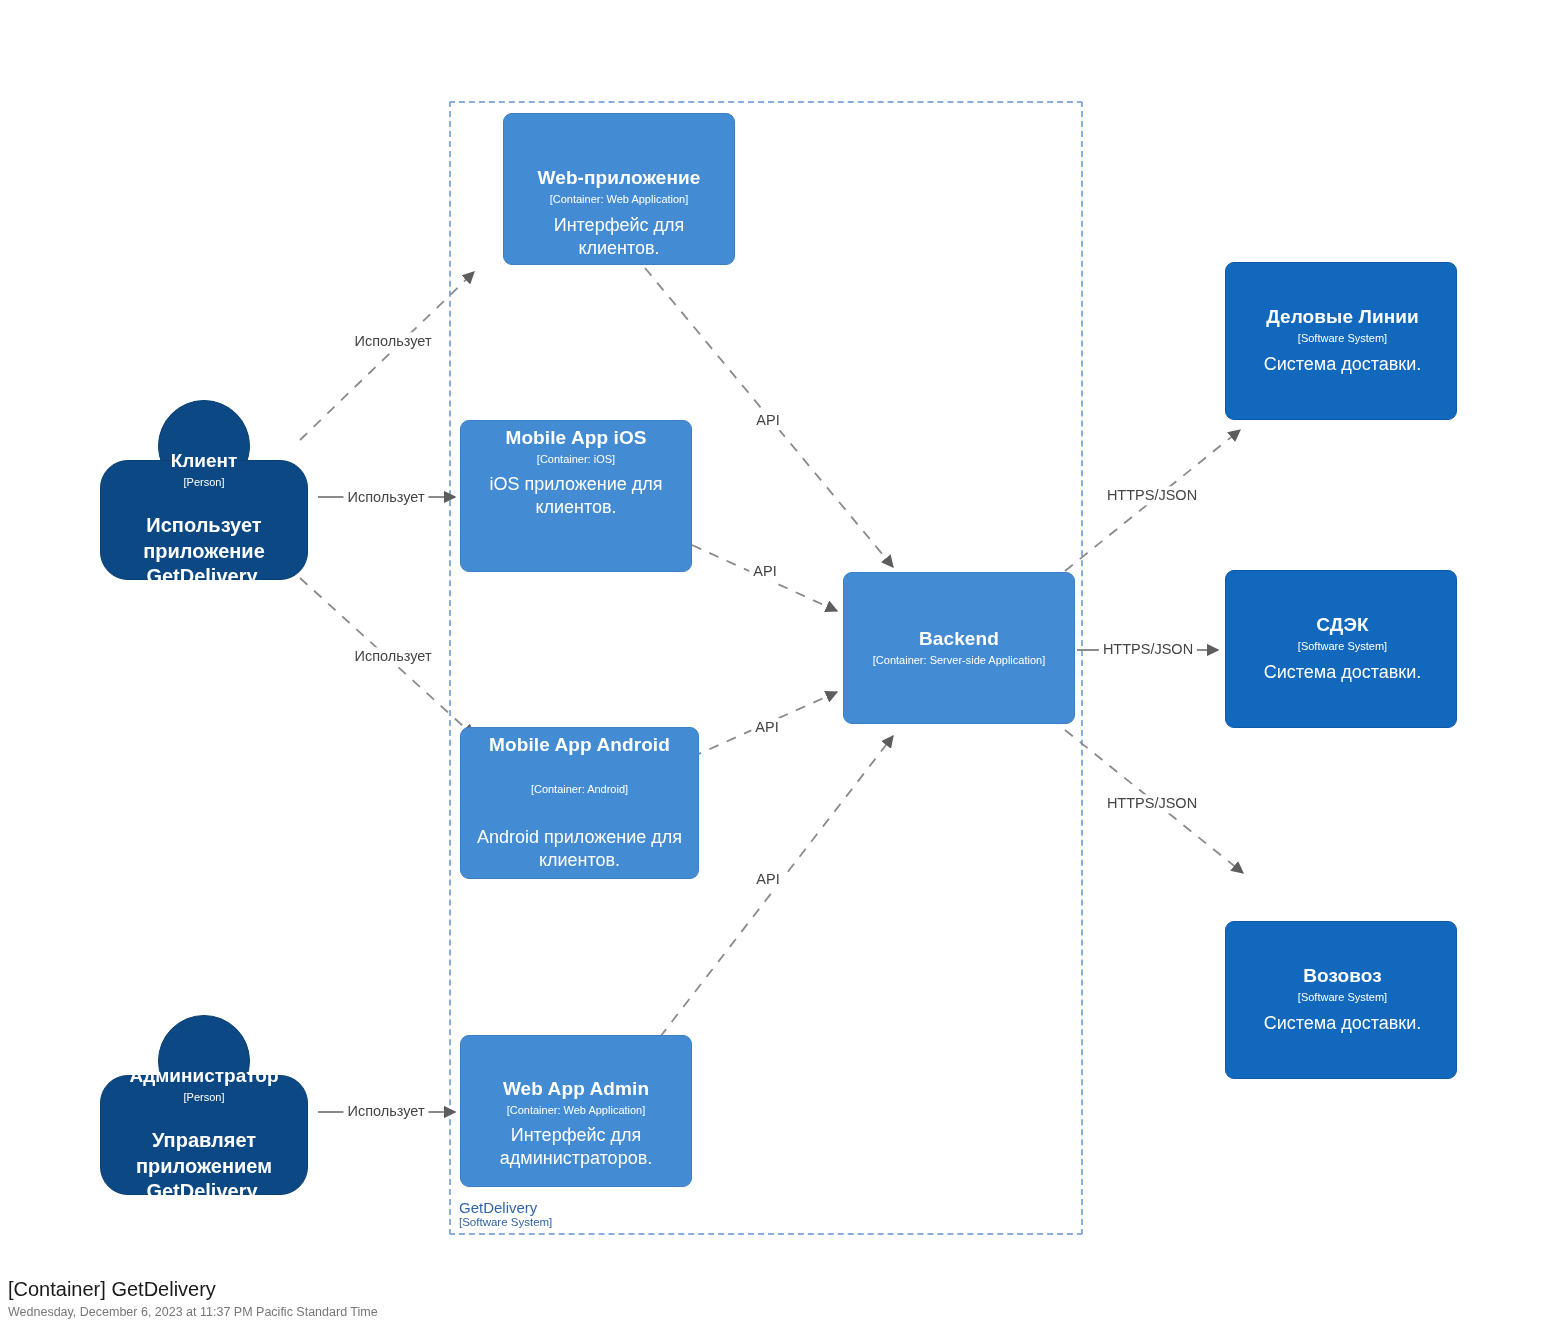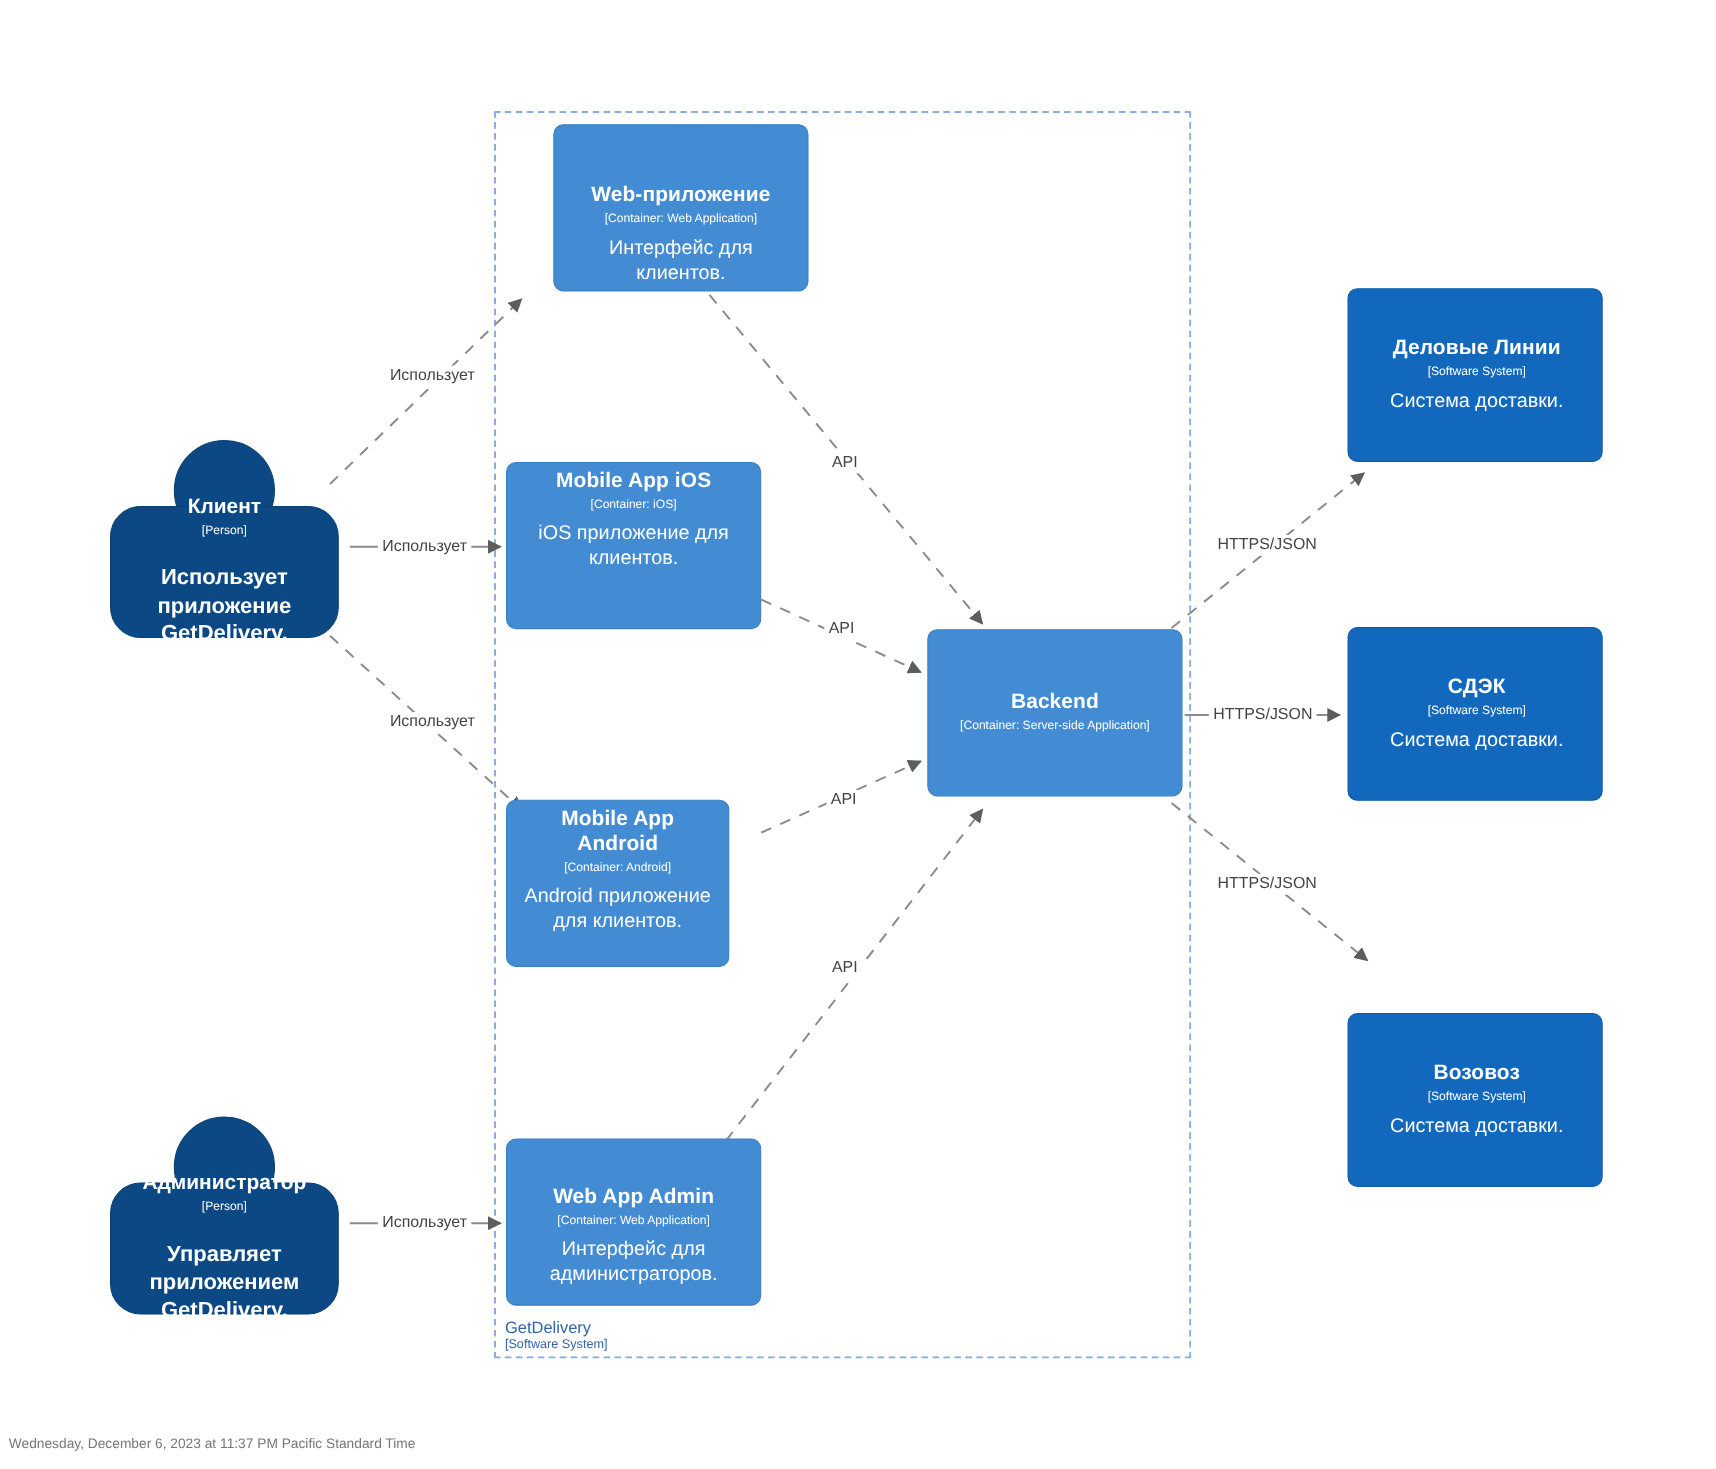--- a/index.html
+++ b/index.html
@@ -255,21 +255,21 @@
     <span class="n-type">[Container: Web Application]</span>
     <span class="n-desc">Интерфейс для клиентов.</span>
   </div>
 
   <div class="node container" style="left:460px; top:420px; width:232px; height:152px; justify-content:flex-start; ">
     <span class="n-name">Mobile App iOS</span>
     <span class="n-type">[Container: iOS]</span>
     <span class="n-desc">iOS приложение для клиентов.</span>
   </div>
 
-  <div class="node container" style="left:460px; top:727px; width:203px; height:152px; justify-content:flex-start; ">
+  <div class="node container" style="left:460px; top:727px; width:239px; height:152px; justify-content:space-between; ">
     <span class="n-name">Mobile App Android</span>
     <span class="n-type">[Container: Android]</span>
     <span class="n-desc">Android приложение для клиентов.</span>
   </div>
 
   <div class="node container" style="left:843px; top:572px; width:232px; height:152px;">
     <span class="n-name">Backend</span>
     <span class="n-type">[Container: Server-side Application]</span>
   </div>
 
@@ -313,16 +313,17 @@
 
   <div class="edge-label" style="left:768px; top:880px;">API</div>
 
   <div class="edge-label" style="left:1152px; top:496px;">HTTPS/JSON</div>
 
   <div class="edge-label" style="left:1148px; top:650px;">HTTPS/JSON</div>
 
   <div class="edge-label" style="left:1152px; top:804px;">HTTPS/JSON</div>
 
   <div class="footer">
+    <span class="f-title">[Container] GetDelivery</span>
     <span class="f-sub">Wednesday, December 6, 2023 at 11:37 PM Pacific Standard Time</span>
   </div>
 
 </div>
 
 </body></html>

